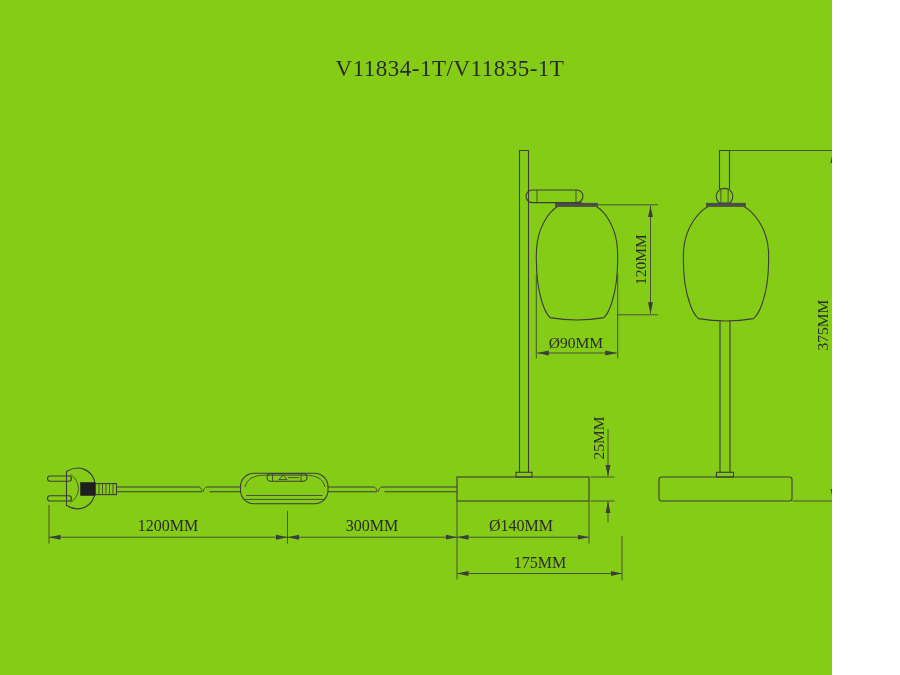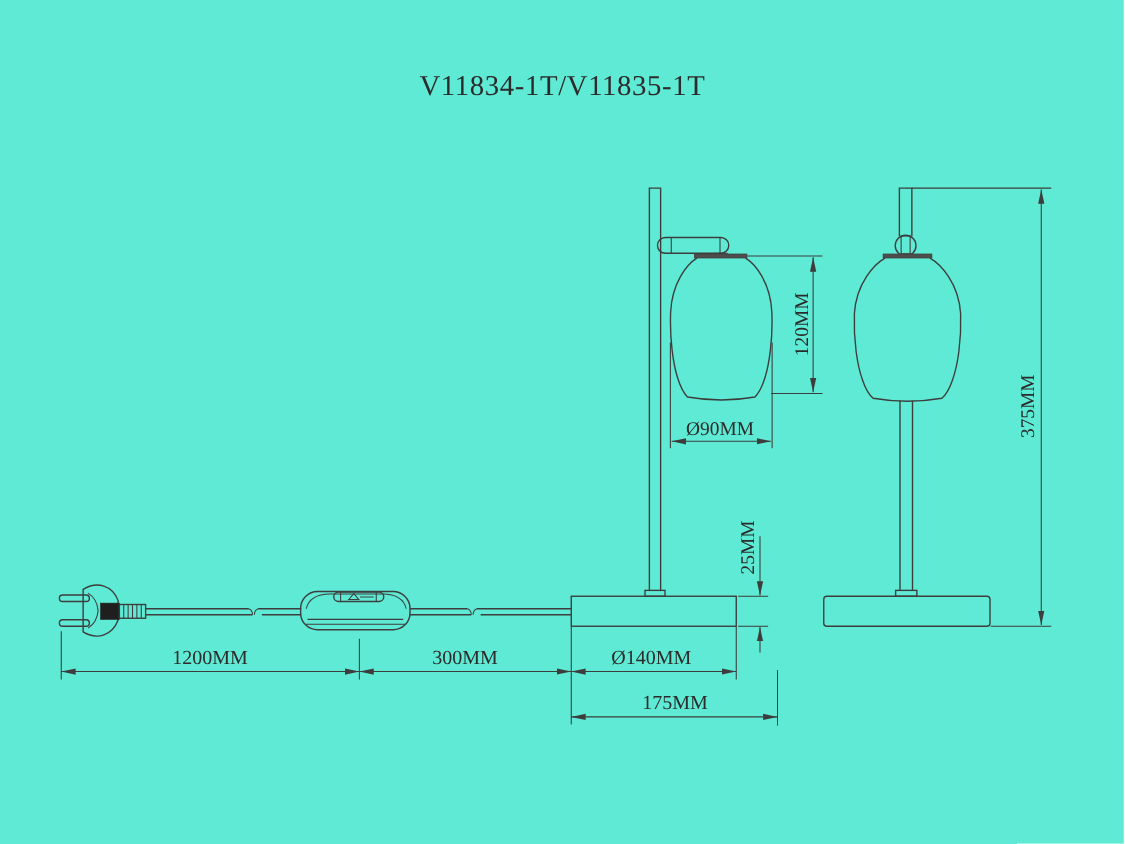--- a/index.html
+++ b/index.html
@@ -1,19 +1,19 @@
 <!DOCTYPE html>
 <html><head>
 <meta charset="utf-8">
 <style>
   html,body{margin:0;padding:0;background:#ffffff;}
   .canvas{
     position:relative;
-    width:899px;height:675px;
-    background:#5eead4;
+    width:832px;height:675px;
+    background:#84cc16;
     font-family:"Liberation Serif", serif;
     overflow:hidden;
   }
   svg text{
     font-family:"Liberation Serif", serif;
     fill:#2b2b2b;
   }
   .t-title{font-size:23px;letter-spacing:.5px;}
   .t-dim{font-size:16px;}
   .t-dim-s{font-size:15.5px;}

